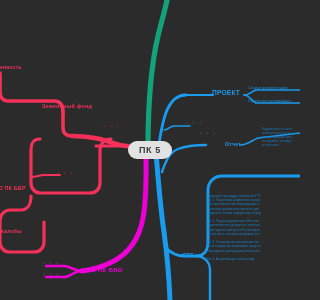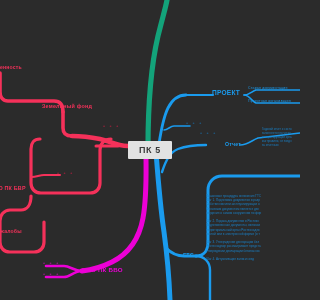--- a/index.html
+++ b/index.html
@@ -17,21 +17,21 @@
     letter-spacing:.2px;
     pointer-events:none;
   }
   .lbl-red{color:#f5315a;}
   .lbl-blue{color:#1a9bee;}
   .lbl-magenta{color:#ec00d6;}
   .node-center{
     position:absolute;
     background:#e2e2e2;
     color:#3a3a3a;
-    border-radius:1px;
+    border-radius:9px;
     font-size:9px;
     font-weight:700;
     padding:4px 11px;
     letter-spacing:.6px;
     z-index:8;
   }
   .note{
     position:absolute;
     color:#1a7fc4;
     font-size:2.9px;

